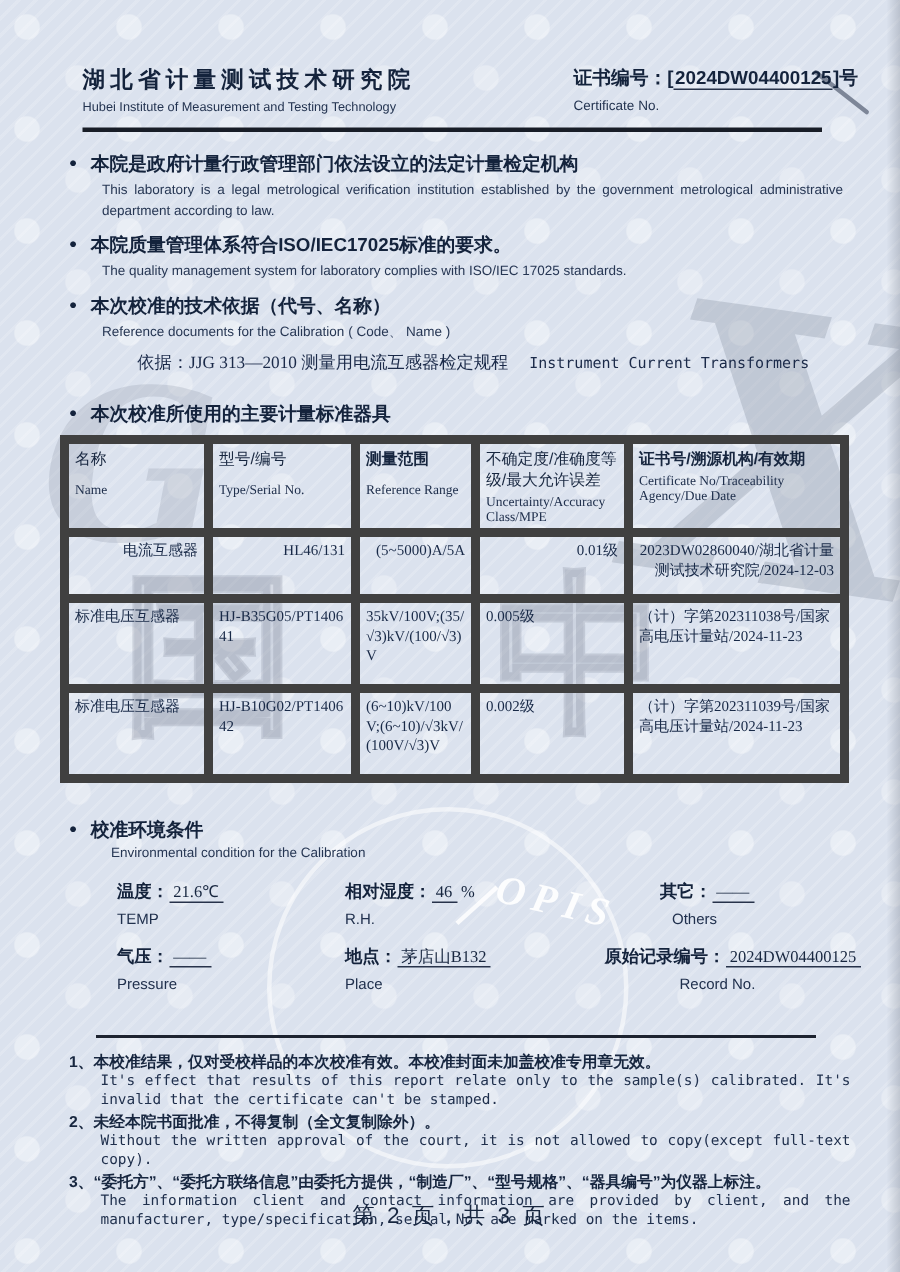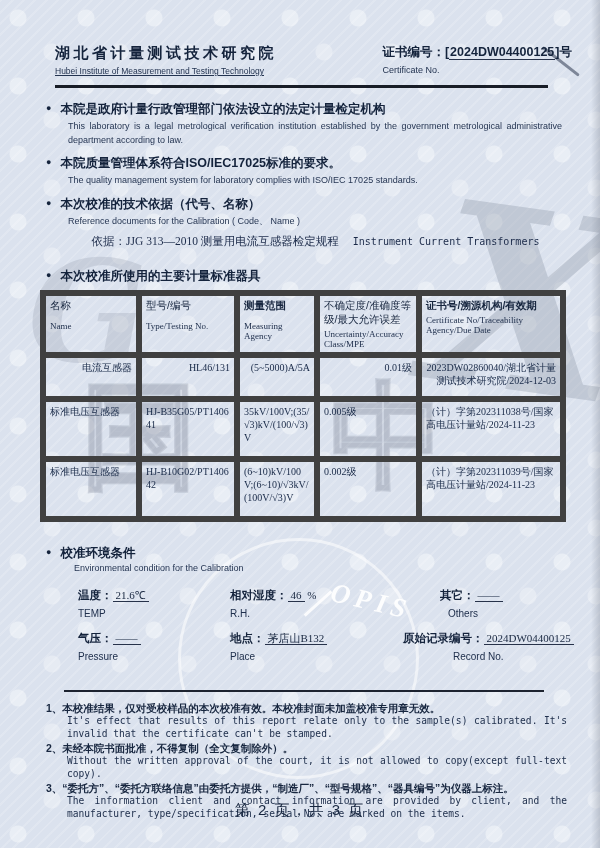--- a/index.html
+++ b/index.html
@@ -27,21 +27,21 @@
   .wm-stamp-text{font-family:"Liberation Serif",serif;font-style:italic;font-weight:bold;
     font-size:27px;letter-spacing:5px;color:rgba(255,255,255,0.92);transform:rotate(13deg);}
   .wm-stamp-slash{width:36px;height:3px;background:rgba(255,255,255,0.85);transform:rotate(-42deg);}
   .pen-mark{width:46px;height:2.5px;background:#7d8698;transform:rotate(38deg);border-radius:2px;}
   .edge-shadow{right:0;top:0;bottom:0;width:9px;
     background:linear-gradient(to right, rgba(125,132,146,0) , rgba(125,132,146,0.35));}
 
   
   .header-row{top:44px;left:55px;right:28px;display:flex;justify-content:space-between;align-items:flex-start;}
   .title-cn{font-size:15px;font-weight:bold;letter-spacing:3.5px;color:#14233c;white-space:nowrap;}
-  .title-en{font-size:8.5px;color:#233350;margin-top:3px;text-decoration:underline;}
+  .title-en{font-size:8.5px;color:#233350;margin-top:3px;}
   .cert-line{font-size:12.5px;font-weight:bold;color:#14233c;white-space:nowrap;}
   .cert-no{font-weight:bold;border-bottom:1px solid #27324a;padding:0 1px;}
   .cert-label-en{font-size:9px;font-weight:normal;color:#233350;margin-top:4px;}
   .rule{top:85px;left:55px;right:52px;height:3px;background:#181d27;}
 
   
   .flow{top:96px;left:46px;width:517px;}
   .bullet{font-size:9px;vertical-align:2px;margin-right:9px;color:#14233c;}
   .stmt-cn{font-size:12.5px;font-weight:bold;color:#14233c;margin-top:5px;white-space:nowrap;}
   .stmt-en{font-size:9px;color:#26365370;color:#263653;line-height:1.55;margin:2px 0 0 22px;max-width:494px;text-align:justify;}
@@ -132,25 +132,25 @@
         <col class="c5">
       </colgroup>
     <tbody>
         <tr>
       <th>
             <span class="th-cn">名称</span>
             <span class="th-en">Name</span>
           </th>
       <th>
             <span class="th-cn">型号/编号</span>
-            <span class="th-en">Type/Testing No.</span>
+            <span class="th-en">Type/Serial No.</span>
           </th>
       <th class="bold">
             <span class="th-cn">测量范围</span>
-            <span class="th-en" style="font-weight:normal;">Measuring Agency</span>
+            <span class="th-en" style="font-weight:normal;">Reference Range</span>
           </th>
       <th>
             <span class="th-cn" style="margin-top:0;">不确定度/准确度等级/最大允许误差</span>
             <span class="th-en" style="margin-top:2px;">Uncertainty/Accuracy Class/MPE</span>
           </th>
       <th class="bold">
             <span class="th-cn">证书号/溯源机构/有效期</span>
             <span class="th-en" style="font-weight:normal;margin-top:2px;">Certificate No/Traceability Agency/Due Date</span>
           </th>
     </tr>

